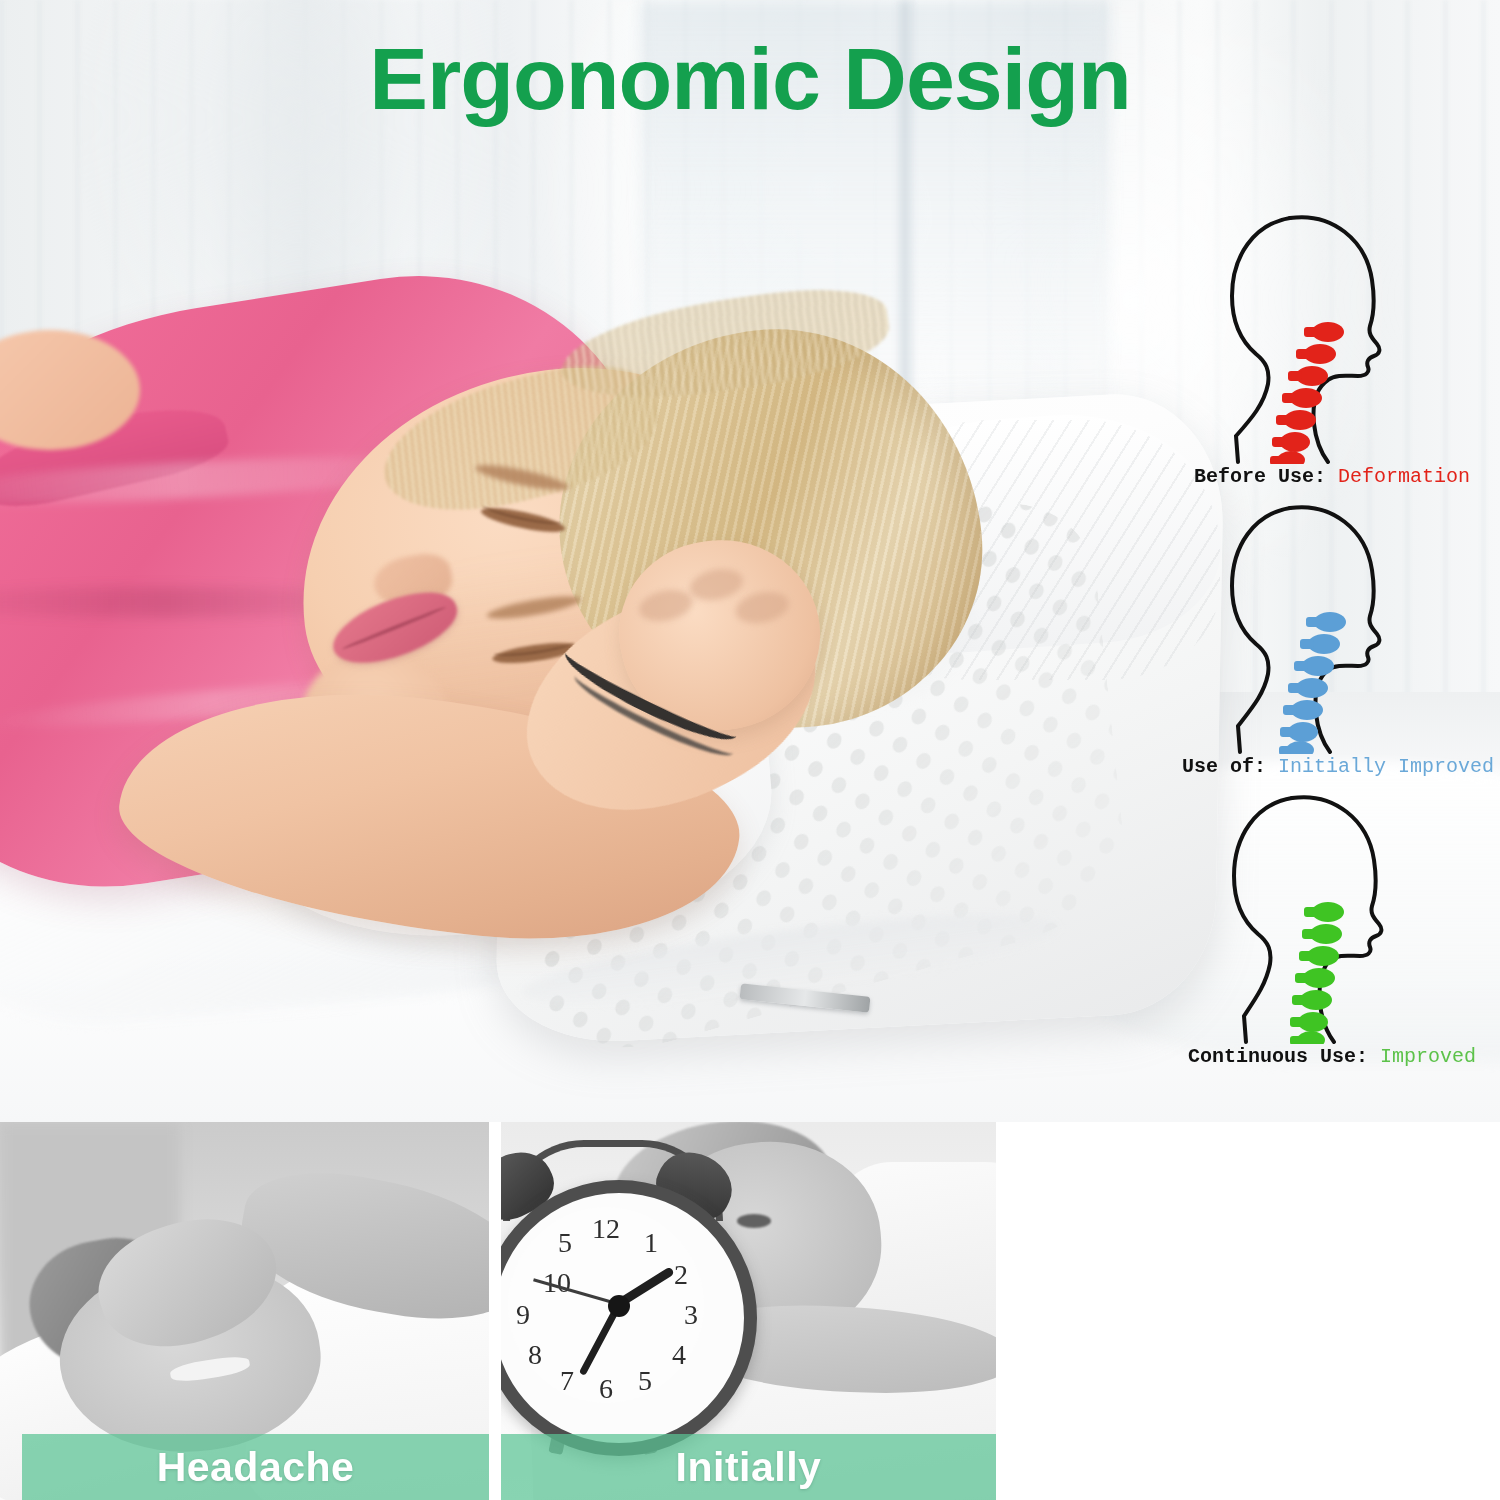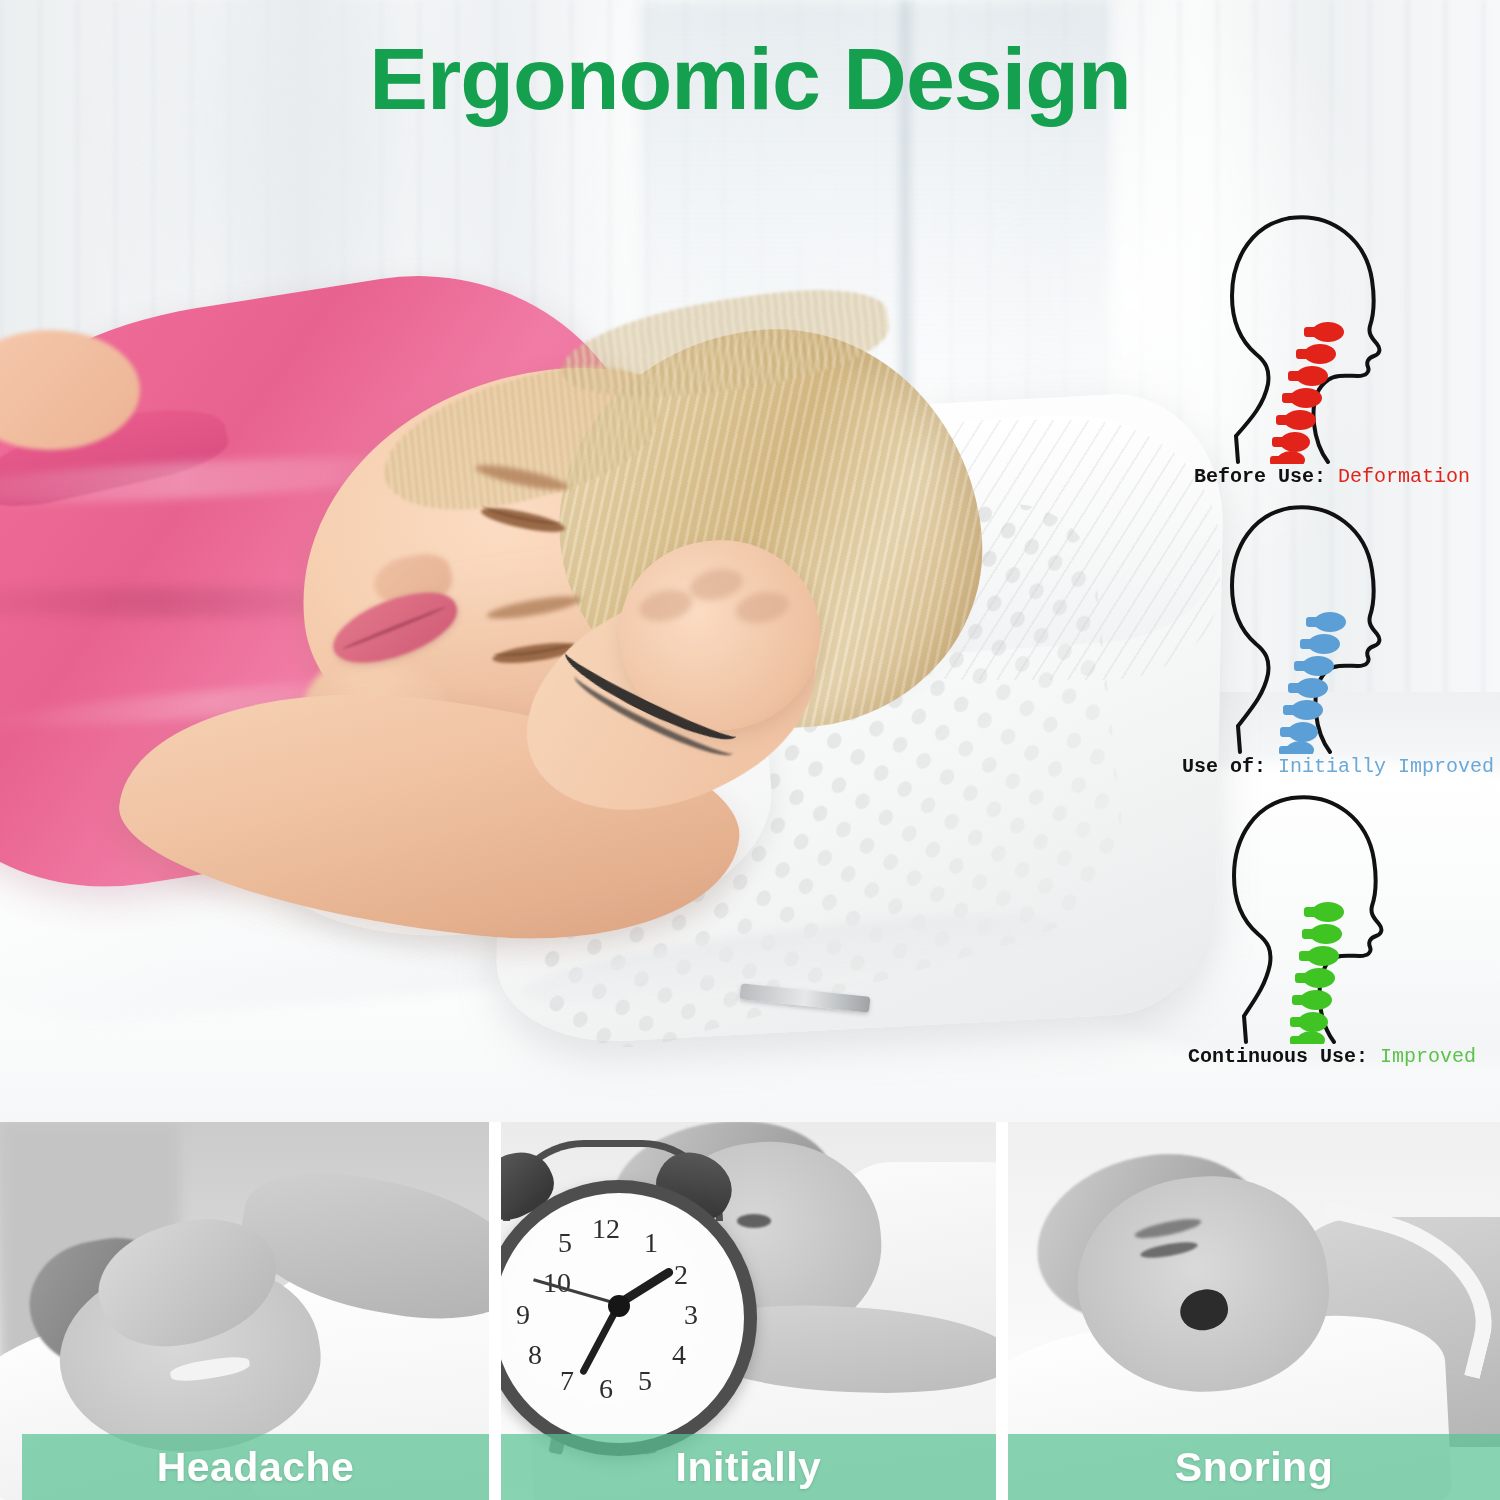--- a/index.html
+++ b/index.html
@@ -505,31 +505,15 @@
               <div class="pin"></div>
             </div>
           </div>
         </div>
       </div>
       <div class="band" style="background: rgba(90, 196, 148, 0.72);">
         <span>Initially</span>
       </div>
     </div>
 
-    <div class="panel">
-      <div class="ph">
-        <div class="p3-bg"></div>
-        <div class="p3-body"></div>
-        <div class="p3-strap"></div>
-        <div class="p3-pillow"></div>
-        <div class="p3-hair"></div>
-        <div class="p3-head"></div>
-        <div class="p3-brow"></div>
-        <div class="p3-eye"></div>
-        <div class="p3-mouth"></div>
-      </div>
-      <div class="band" style="background: rgba(90, 196, 148, 0.72);">
-        <span>Snoring</span>
-      </div>
-    </div>
 
   </div>
 </div>
 
 </body></html>

